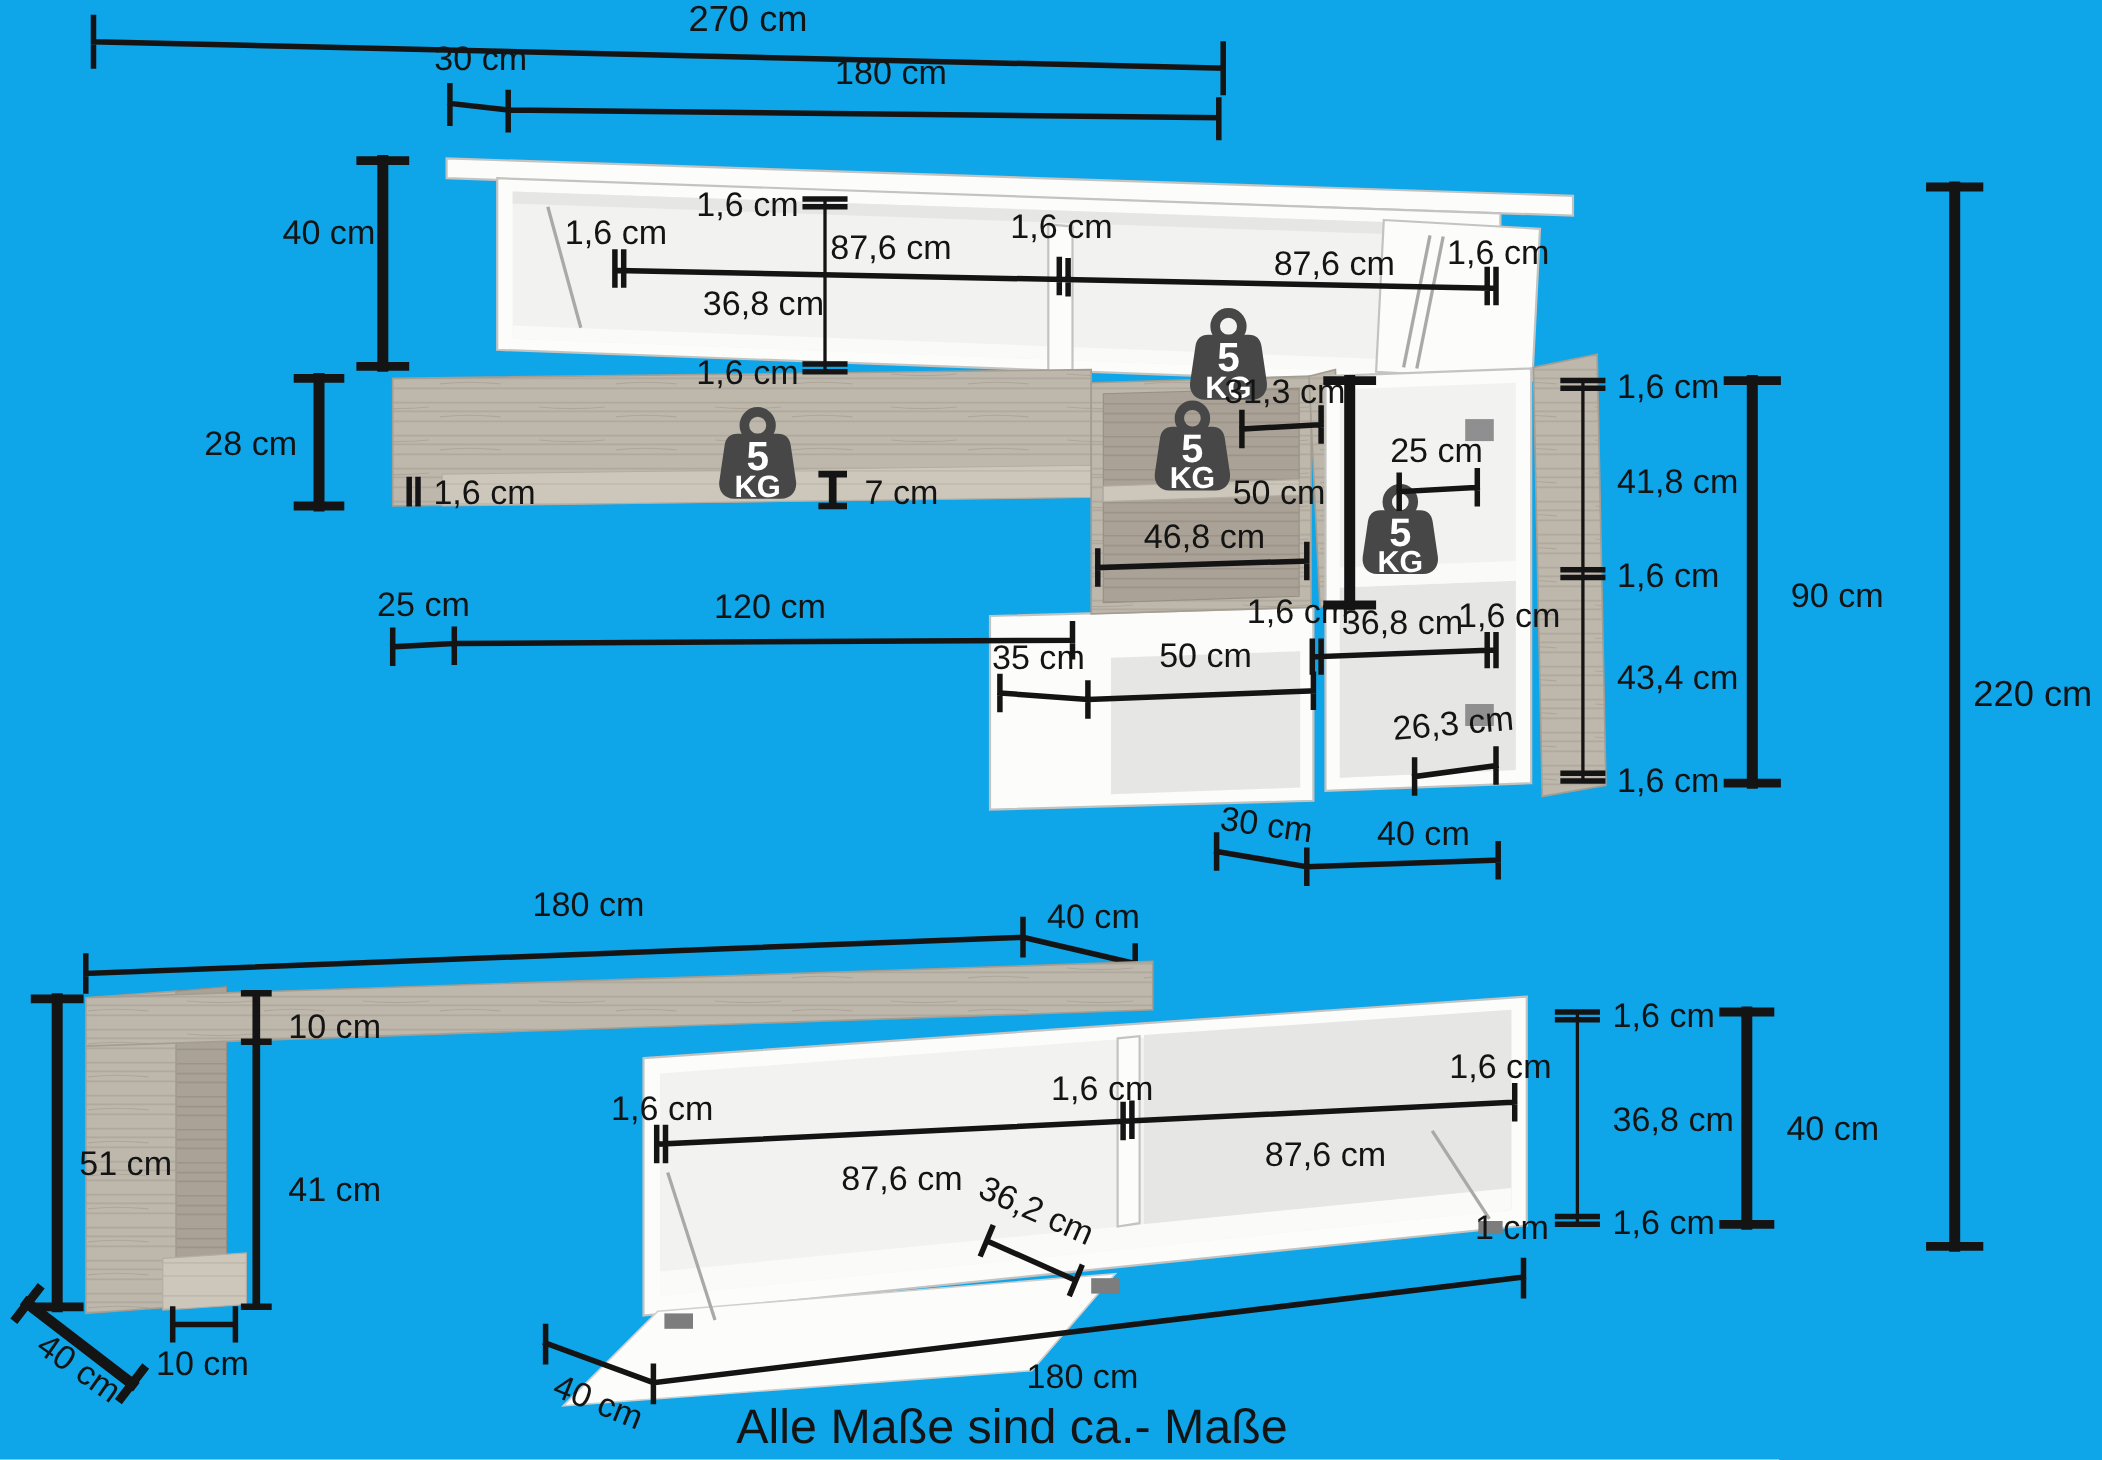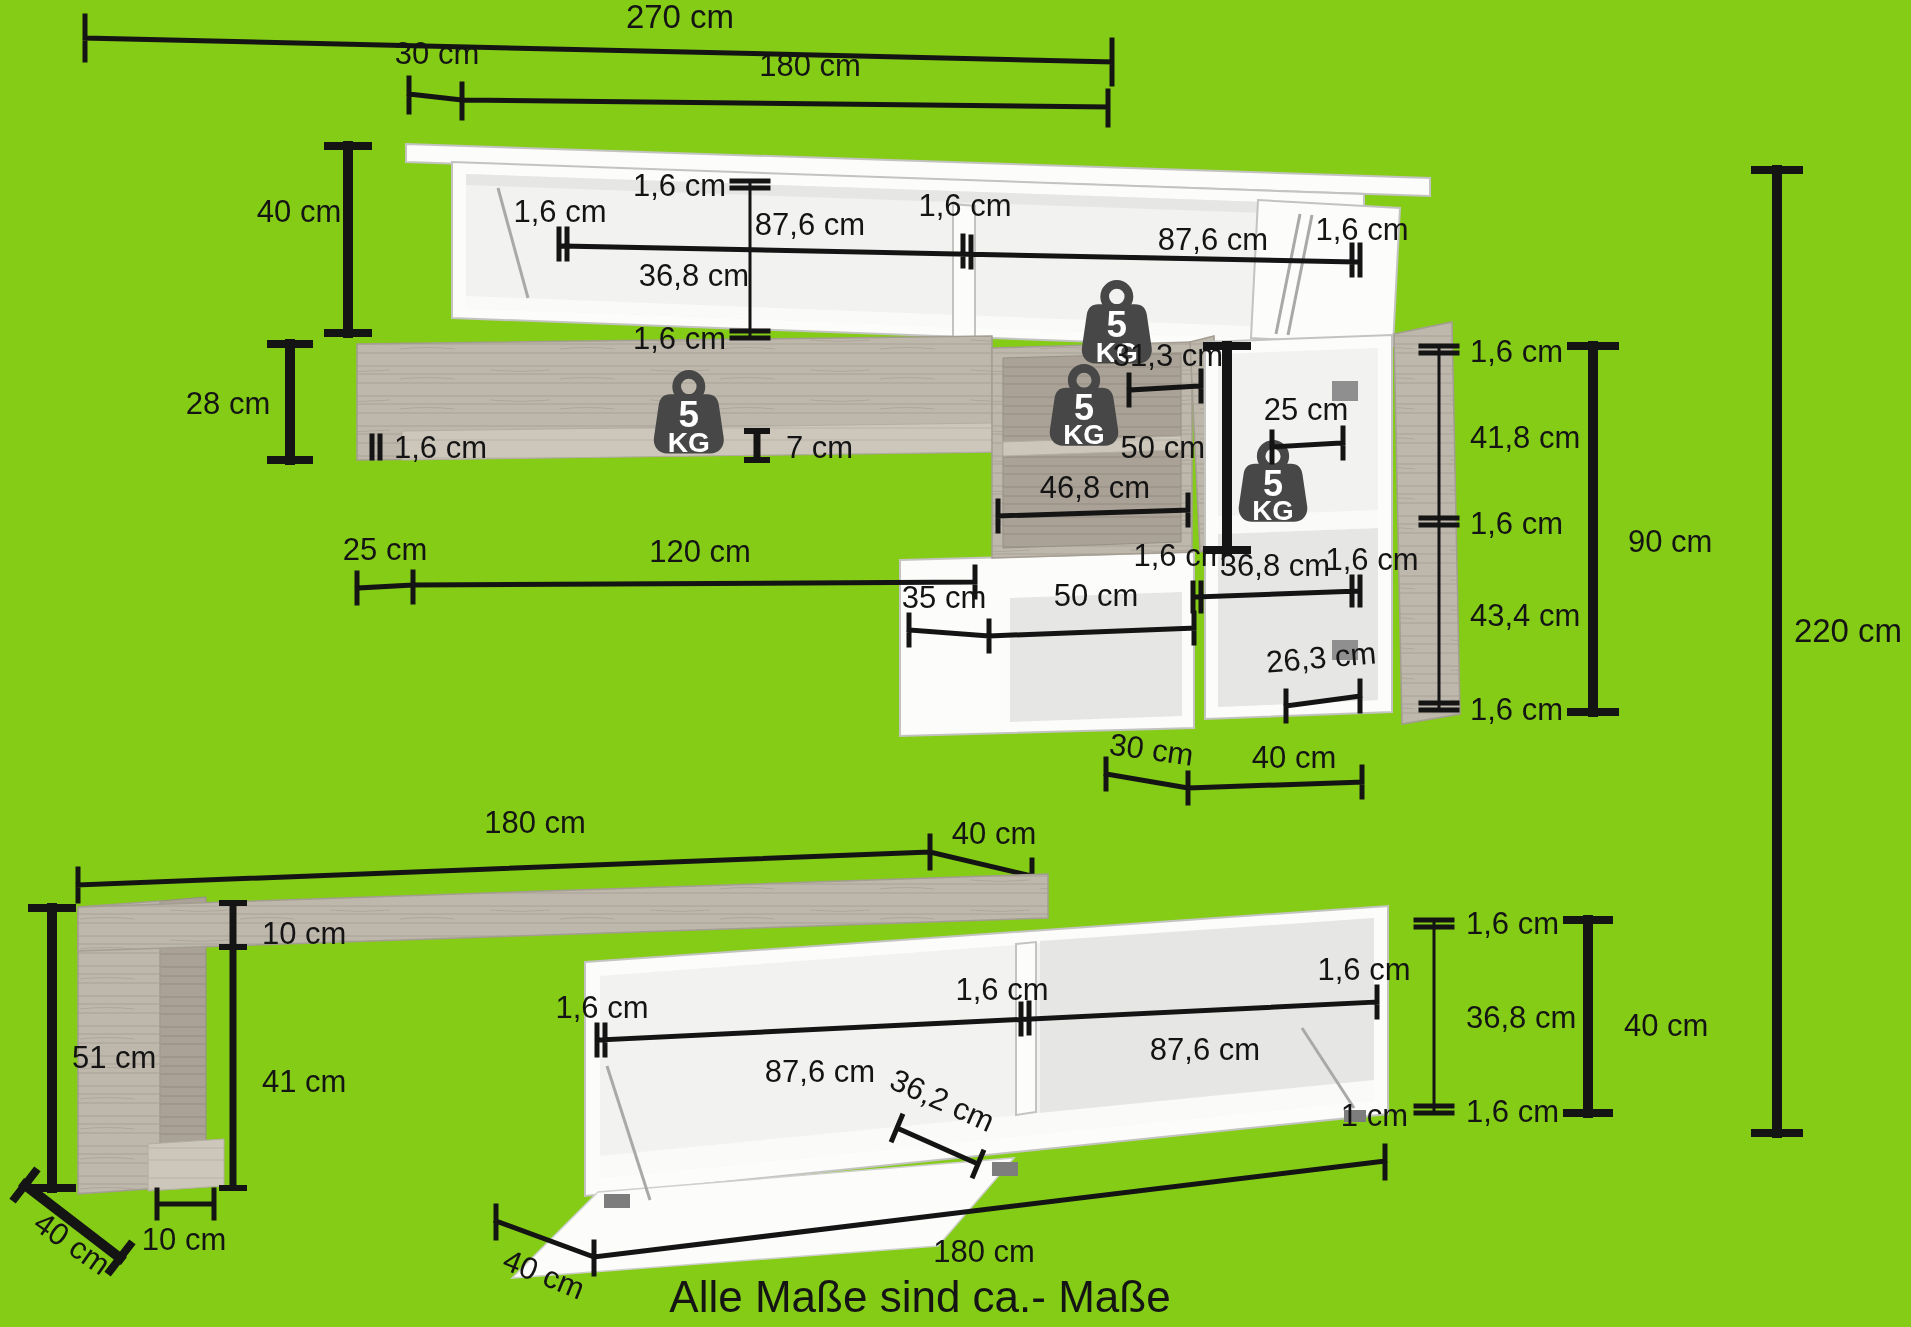--- a/index.html
+++ b/index.html
@@ -1,16 +1,16 @@
 <!DOCTYPE html>
 <html><head>
 <meta charset="utf-8">
 <style>
   html,body{margin:0;padding:0;background:#ffffff;}
-  .stage{width:1911px;height:1327px;margin:0 auto;position:relative;background:#84cc16;}
+  .stage{width:1911px;height:1327px;margin:0 auto;position:relative;background:#0ea5e9;}
   svg{display:block;}
   text{font-family:"Liberation Sans","DejaVu Sans",sans-serif;font-size:31px;fill:#141414;}
   .mid{text-anchor:middle}.st{text-anchor:start}.en{text-anchor:end}
   .t33{font-size:33px}
   .foot{font-size:44px;text-anchor:middle}
   .kgv{font-size:38px;font-weight:bold;fill:#ffffff;text-anchor:middle}
   .kgu{font-size:29px;font-weight:bold;fill:#ffffff;text-anchor:middle}
   .dl{stroke:#141414;stroke-width:5;fill:none;stroke-linecap:square}
   .bar{stroke:#141414;stroke-width:10;fill:none;stroke-linecap:square}
   .cap{stroke:#141414;stroke-width:8;fill:none;stroke-linecap:square}

